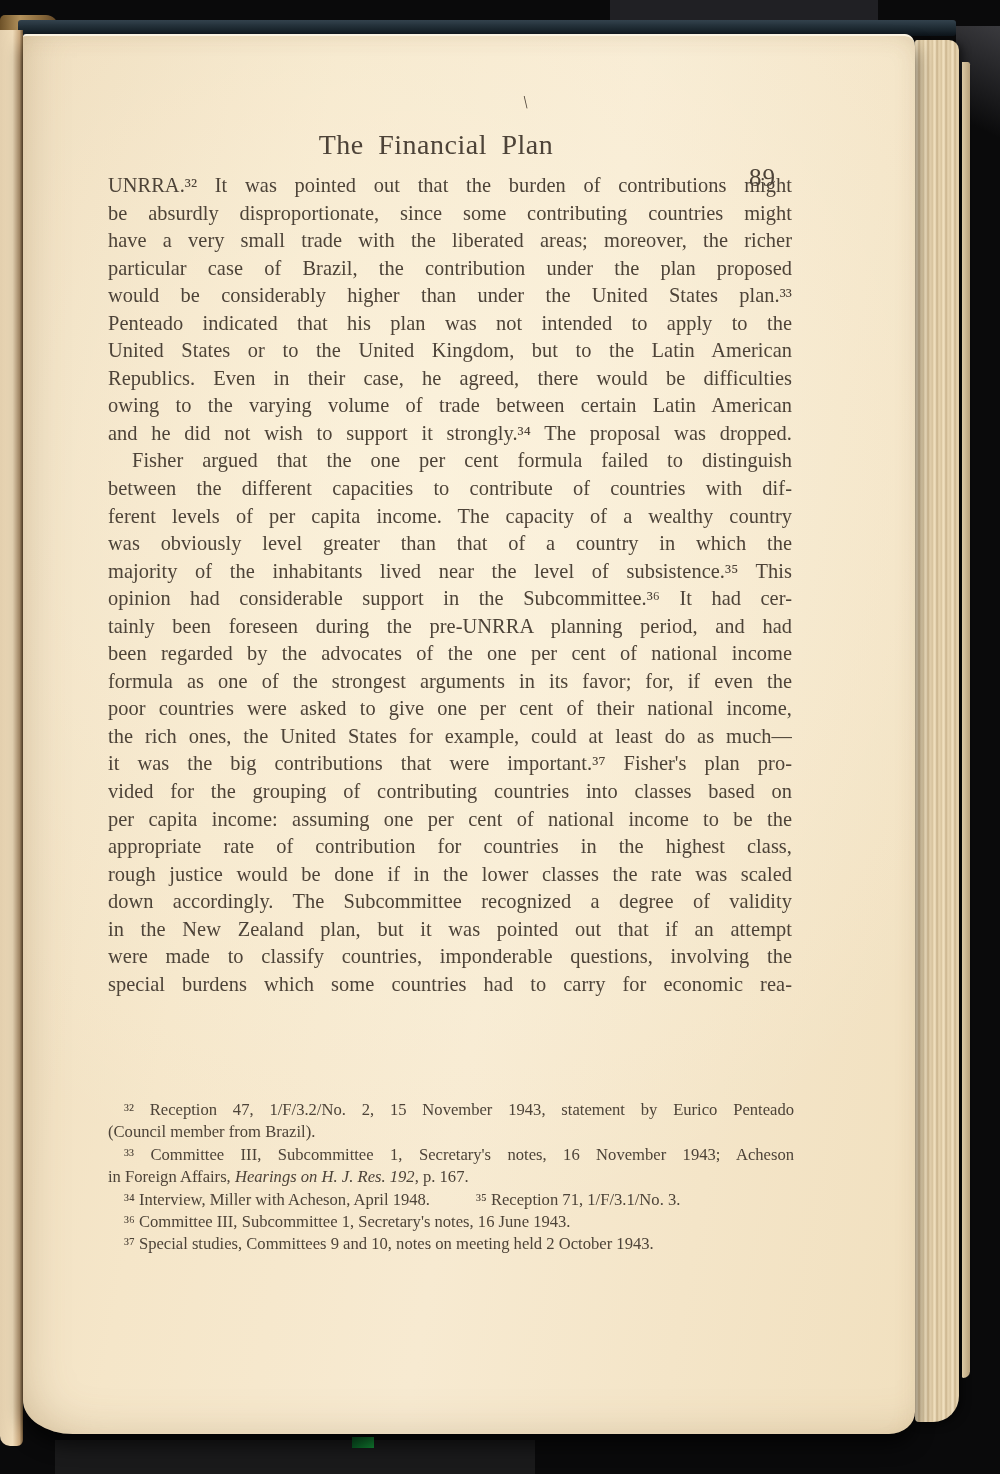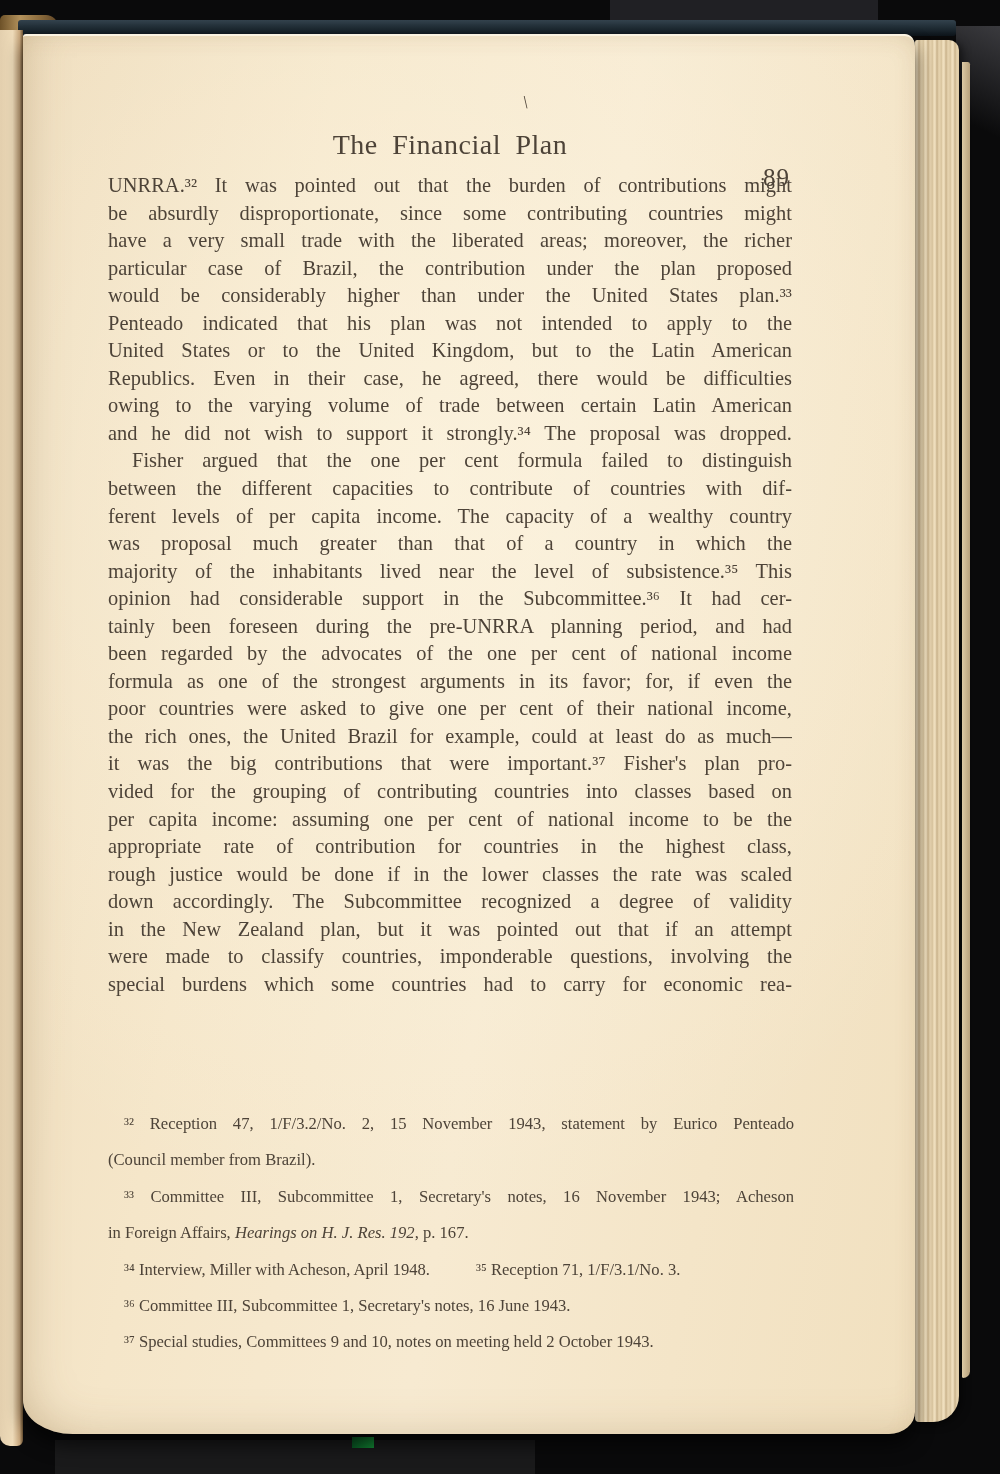--- a/index.html
+++ b/index.html
@@ -47,33 +47,33 @@
     border-radius: 3px 10px 26px 50px / 3px 12px 22px 34px;
     box-shadow:
       inset 18px -14px 50px -24px rgba(130,95,45,0.35),
       inset -8px 8px 30px -18px rgba(130,95,45,0.22),
       0 12px 18px rgba(0,0,0,0.6);
     color: #4d4338;
   }
 
   .stray-mark { position: absolute; left: 500px; top: 56px; font-size: 18px; transform: rotate(6deg); }
 
-  .running-header { position: absolute; left: 85px; top: 90px; width: 684px; height: 40px; }
+  .running-header { position: absolute; left: 71px; top: 90px; width: 684px; height: 40px; }
   .rh-title { position: absolute; left: 0; right: 0; text-align: center;
     font-size: 28px; line-height: 38px; word-spacing: 7px; letter-spacing: 0.5px; }
   .rh-page-num { position: absolute; right: 2px; top: 6px; font-size: 25px; letter-spacing: 1px; margin-top: 32px; }
 
   .body-block { position: absolute; left: 85px; top: 136px; width: 684px;
     font-size: 20.4px; line-height: 27.55px; letter-spacing: 0.05px; }
   .bline { text-align: justify; text-align-last: justify; white-space: normal; }
   .first-indent { text-indent: 24px; }
 
   .fn-block { position: absolute; left: 85px; top: 1063px; width: 686px;
     font-size: 16.6px; line-height: 22.4px; }
-  .fnrow { text-align: left; margin-top: 14px; }
+  .fnrow { text-align: left; }
   .fnrow.jst { text-align: justify; text-align-last: justify; }
   .fn-indent { text-indent: 16px; }
   .gap { margin-left: 46px; }
   .it { font-style: italic; }
 </style>
 </head>
 <body>
 
 <div class="stage">
 
@@ -107,28 +107,28 @@
           <div class="bline">Penteado indicated that his plan was not intended to apply to the</div>
           <div class="bline">United States or to the United Kingdom, but to the Latin American</div>
           <div class="bline">Republics. Even in their case, he agreed, there would be difficulties</div>
           <div class="bline">owing to the varying volume of trade between certain Latin American</div>
           <div class="bline">and he did not wish to support it strongly.³⁴ The proposal was dropped.</div>
         </div>
         <div>
           <div class="bline first-indent">Fisher argued that the one per cent formula failed to distinguish</div>
           <div class="bline">between the different capacities to contribute of countries with dif-</div>
           <div class="bline">ferent levels of per capita income. The capacity of a wealthy country</div>
-          <div class="bline">was proposal much greater than that of a country in which the</div>
+          <div class="bline">was obviously level greater than that of a country in which the</div>
           <div class="bline">majority of the inhabitants lived near the level of subsistence.³⁵ This</div>
           <div class="bline">opinion had considerable support in the Subcommittee.³⁶ It had cer-</div>
           <div class="bline">tainly been foreseen during the pre-UNRRA planning period, and had</div>
           <div class="bline">been regarded by the advocates of the one per cent of national income</div>
           <div class="bline">formula as one of the strongest arguments in its favor; for, if even the</div>
           <div class="bline">poor countries were asked to give one per cent of their national income,</div>
-          <div class="bline">the rich ones, the United Brazil for example, could at least do as much—</div>
+          <div class="bline">the rich ones, the United States for example, could at least do as much—</div>
           <div class="bline">it was the big contributions that were important.³⁷ Fisher's plan pro-</div>
           <div class="bline">vided for the grouping of contributing countries into classes based on</div>
           <div class="bline">per capita income: assuming one per cent of national income to be the</div>
           <div class="bline">appropriate rate of contribution for countries in the highest class,</div>
           <div class="bline">rough justice would be done if in the lower classes the rate was scaled</div>
           <div class="bline">down accordingly. The Subcommittee recognized a degree of validity</div>
           <div class="bline">in the New Zealand plan, but it was pointed out that if an attempt</div>
           <div class="bline">were made to classify countries, imponderable questions, involving the</div>
           <div class="bline">special burdens which some countries had to carry for economic rea-</div>
         </div>

